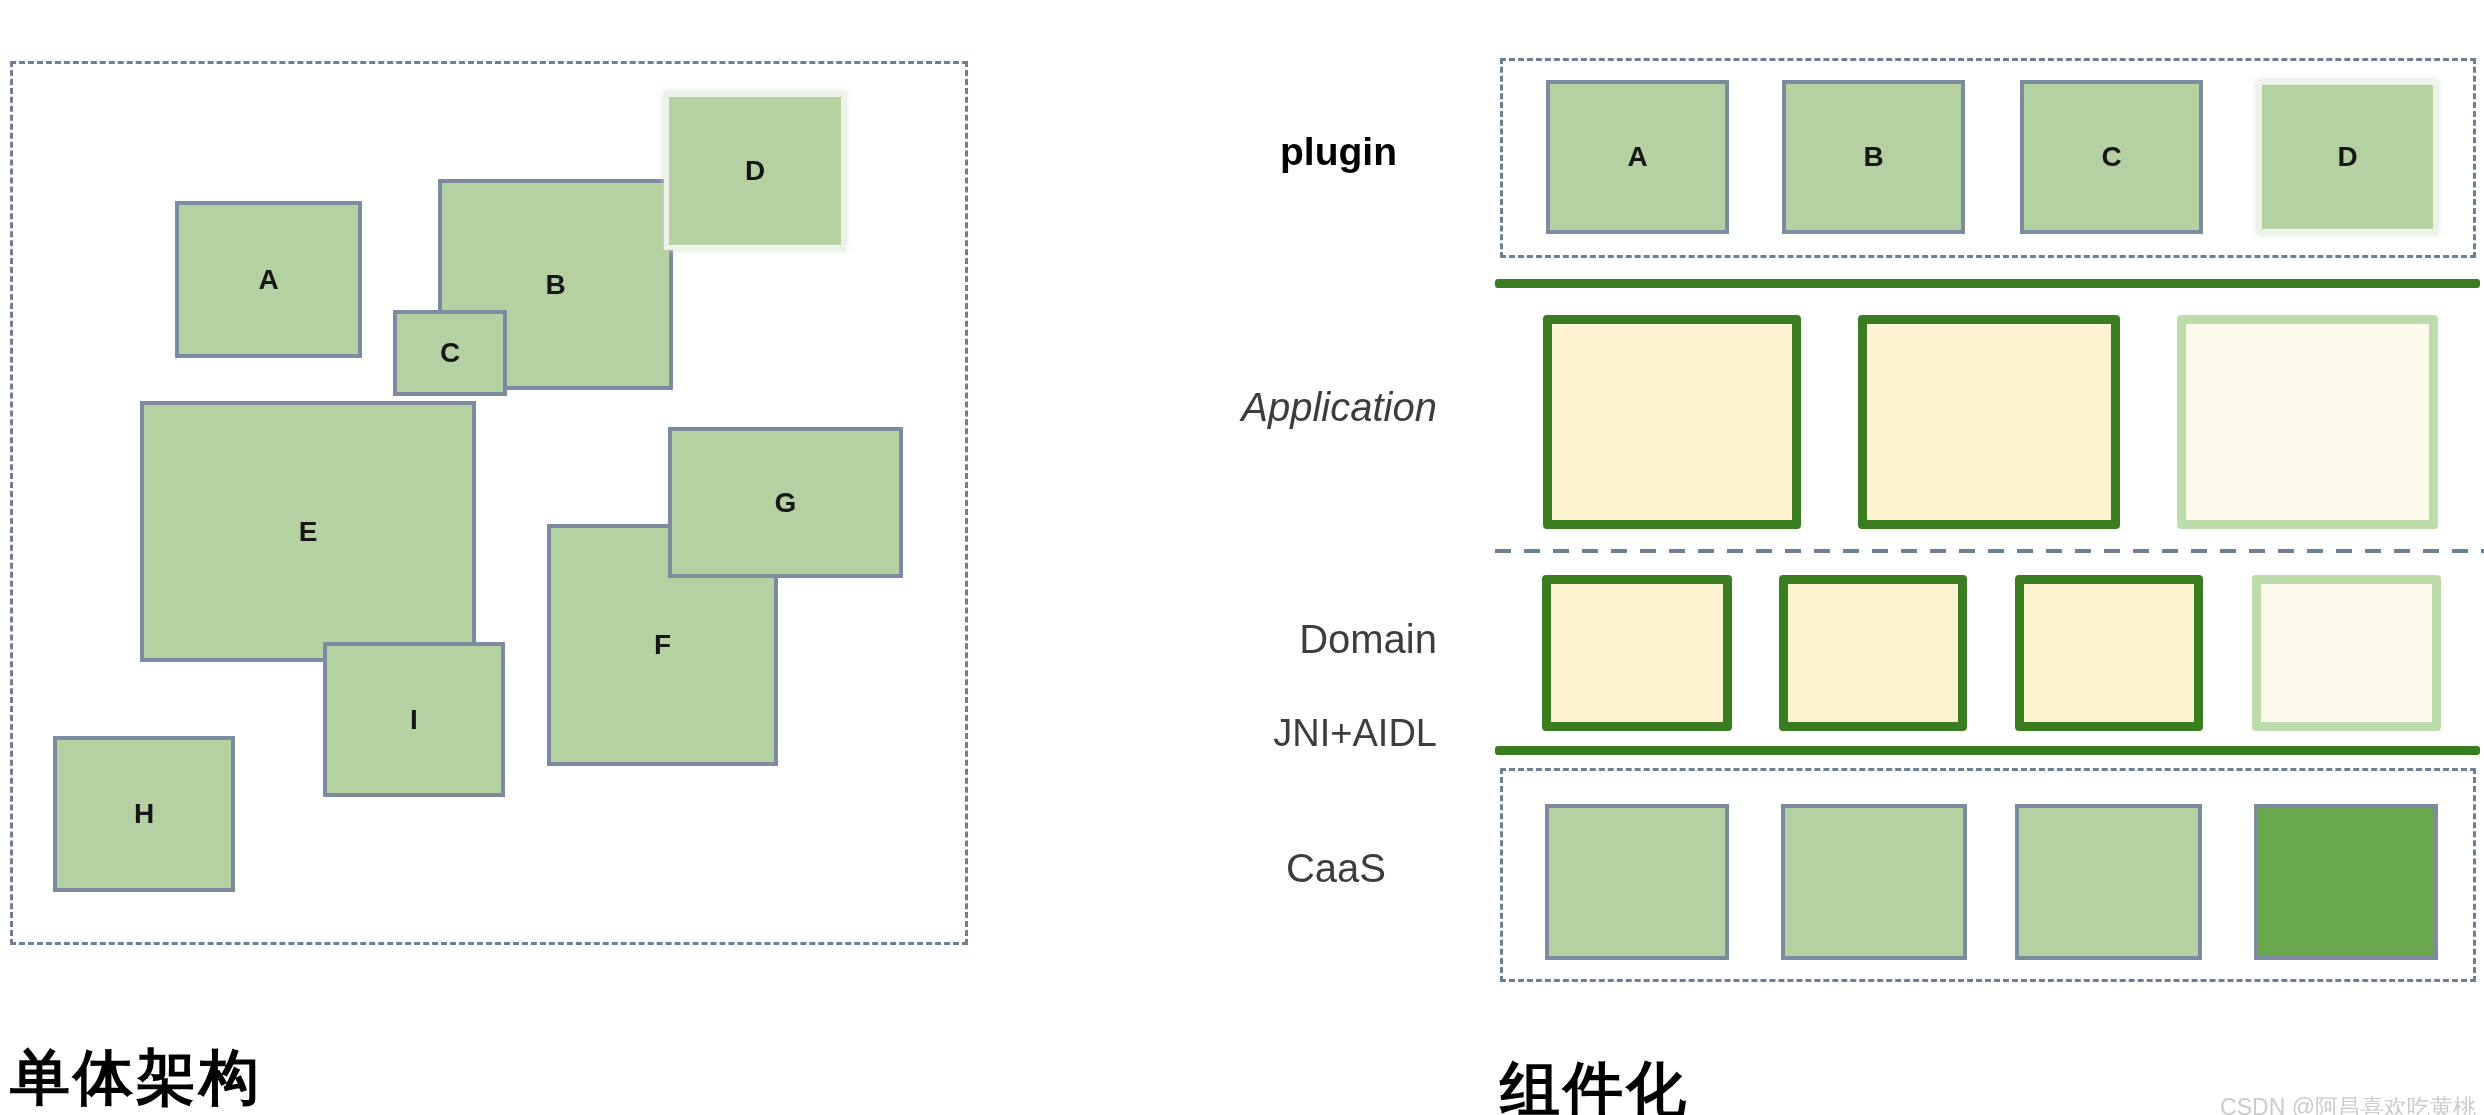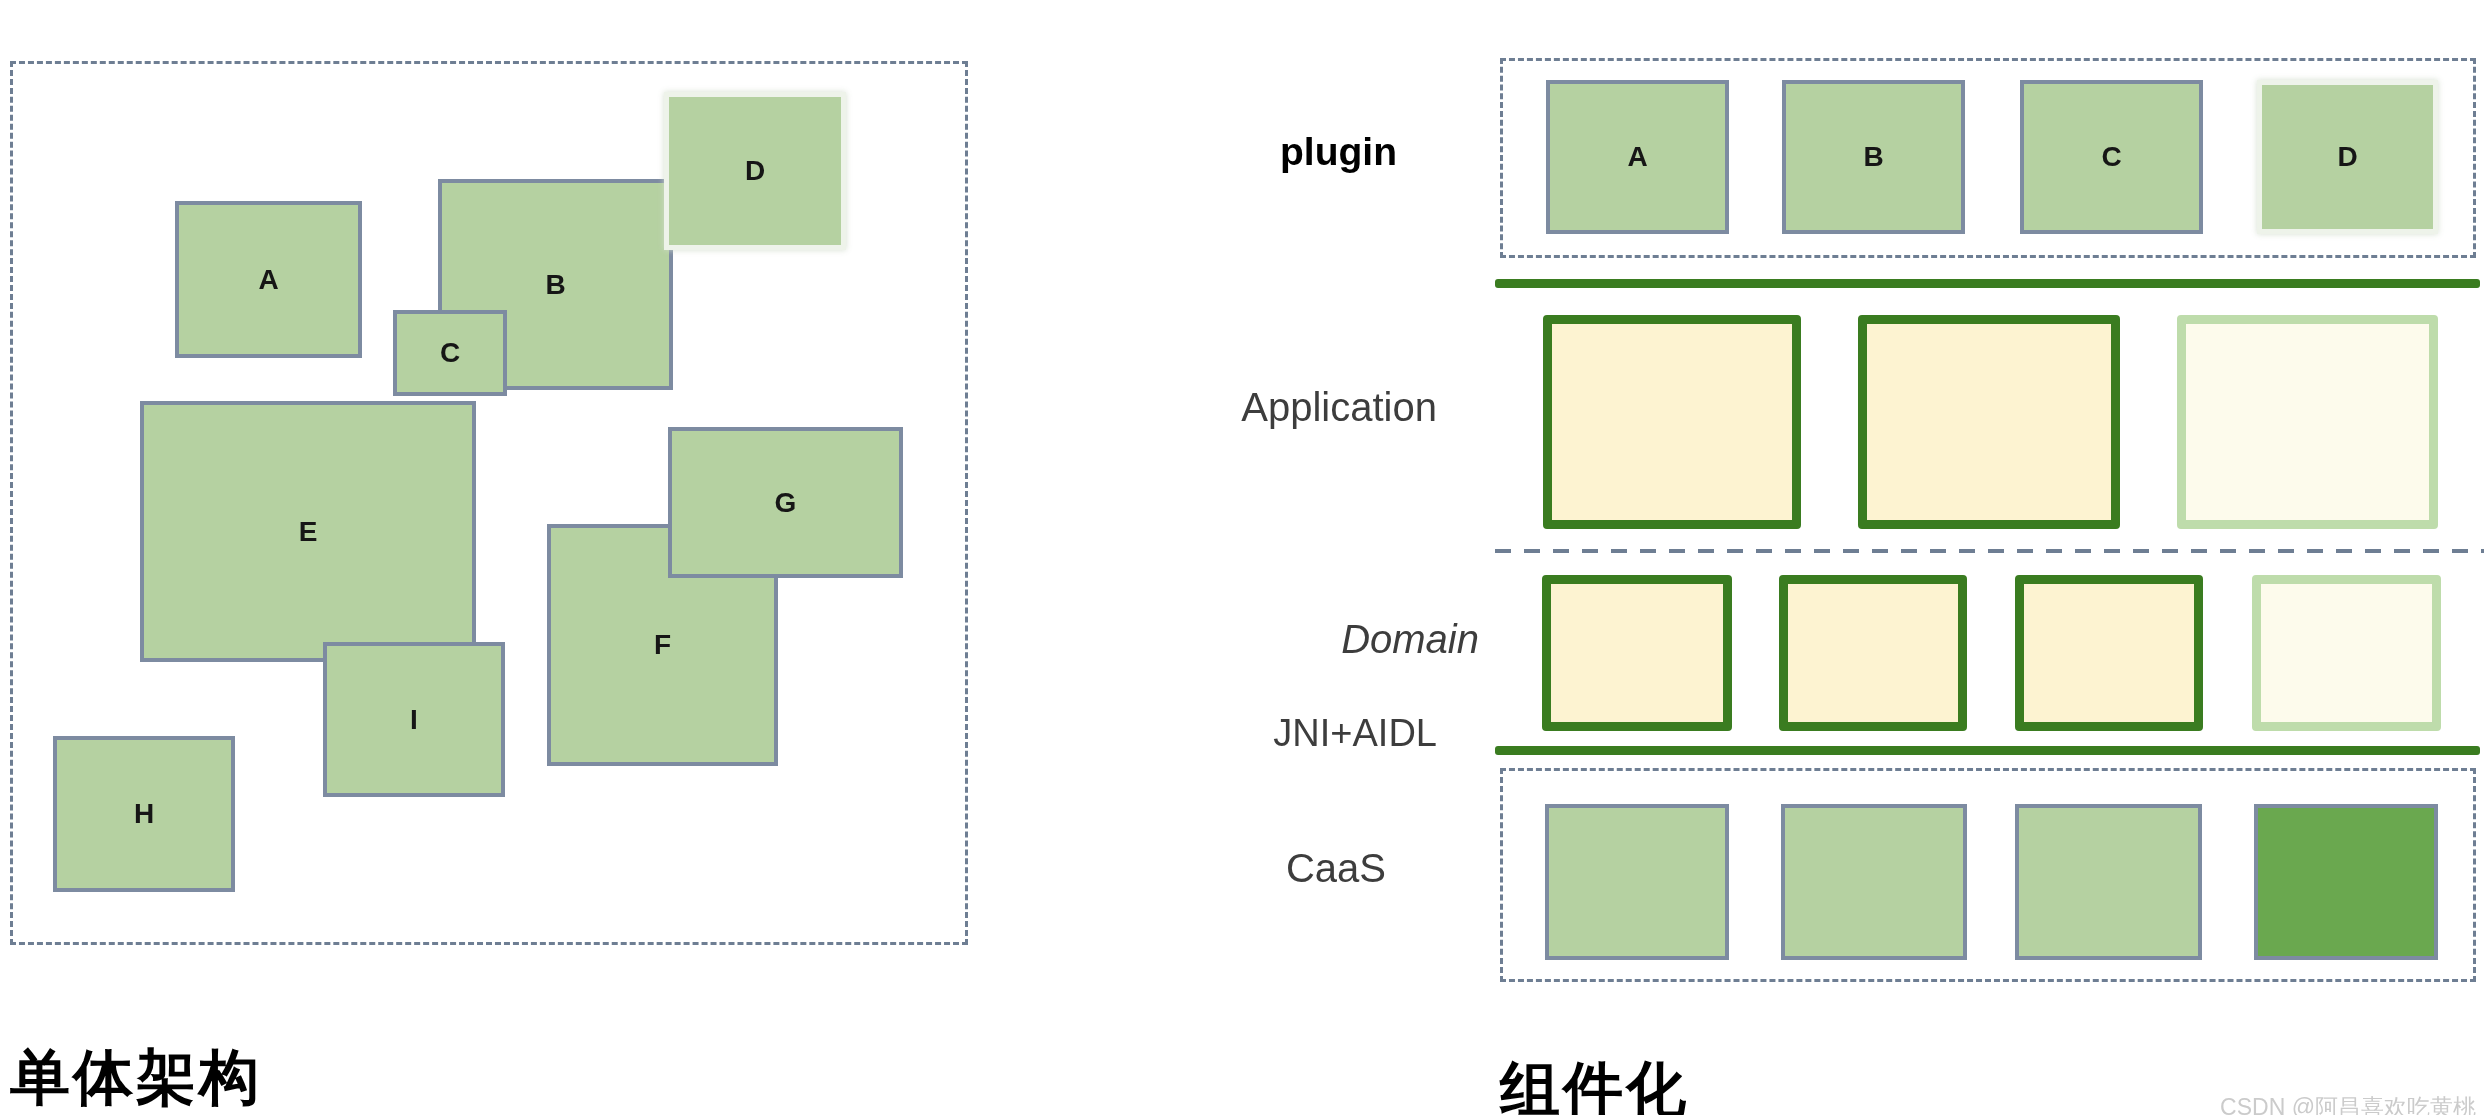--- a/index.html
+++ b/index.html
@@ -124,28 +124,28 @@
     </div>
     <div class="gbox" style="left:2020px;top:80px;width:183px;height:154px;">
       <span>C</span>
     </div>
     <div class="gbox noborder" style="left:2257px;top:80px;width:181px;height:154px;">
       <span>D</span>
     </div>
 
     <div class="hline" style="left:1495px;top:279px;width:985px;"></div>
 
-    <div class="row-label" style="right:1047px;top:385px;">Application</div>
+    <div class="row-label" style="right:1047px;top:385px;font-style:italic;">Application</div>
     <div class="ybox" style="left:1543px;top:315px;width:258px;height:214px;"></div>
     <div class="ybox" style="left:1858px;top:315px;width:262px;height:214px;"></div>
     <div class="ybox faded" style="left:2177px;top:315px;width:261px;height:214px;"></div>
 
     <div class="dashsep" style="left:1495px;top:549px;width:989px;"></div>
 
-    <div class="row-label" style="right:1005px;top:617px;font-style:italic;">Domain</div>
+    <div class="row-label" style="right:1047px;top:617px;">Domain</div>
     <div class="ybox" style="left:1542px;top:575px;width:190px;height:156px;"></div>
     <div class="ybox" style="left:1779px;top:575px;width:188px;height:156px;"></div>
     <div class="ybox" style="left:2015px;top:575px;width:188px;height:156px;"></div>
     <div class="ybox faded" style="left:2252px;top:575px;width:189px;height:156px;"></div>
 
     <div class="row-label" style="right:1047px;top:712px;font-size:38px;">JNI+AIDL</div>
     <div class="hline" style="left:1495px;top:746px;width:985px;"></div>
 
     <div class="row-label" style="right:1098px;top:846px;">CaaS</div>
     <div class="dashed-box" style="left:1500px;top:768px;width:976px;height:214px;"></div>

